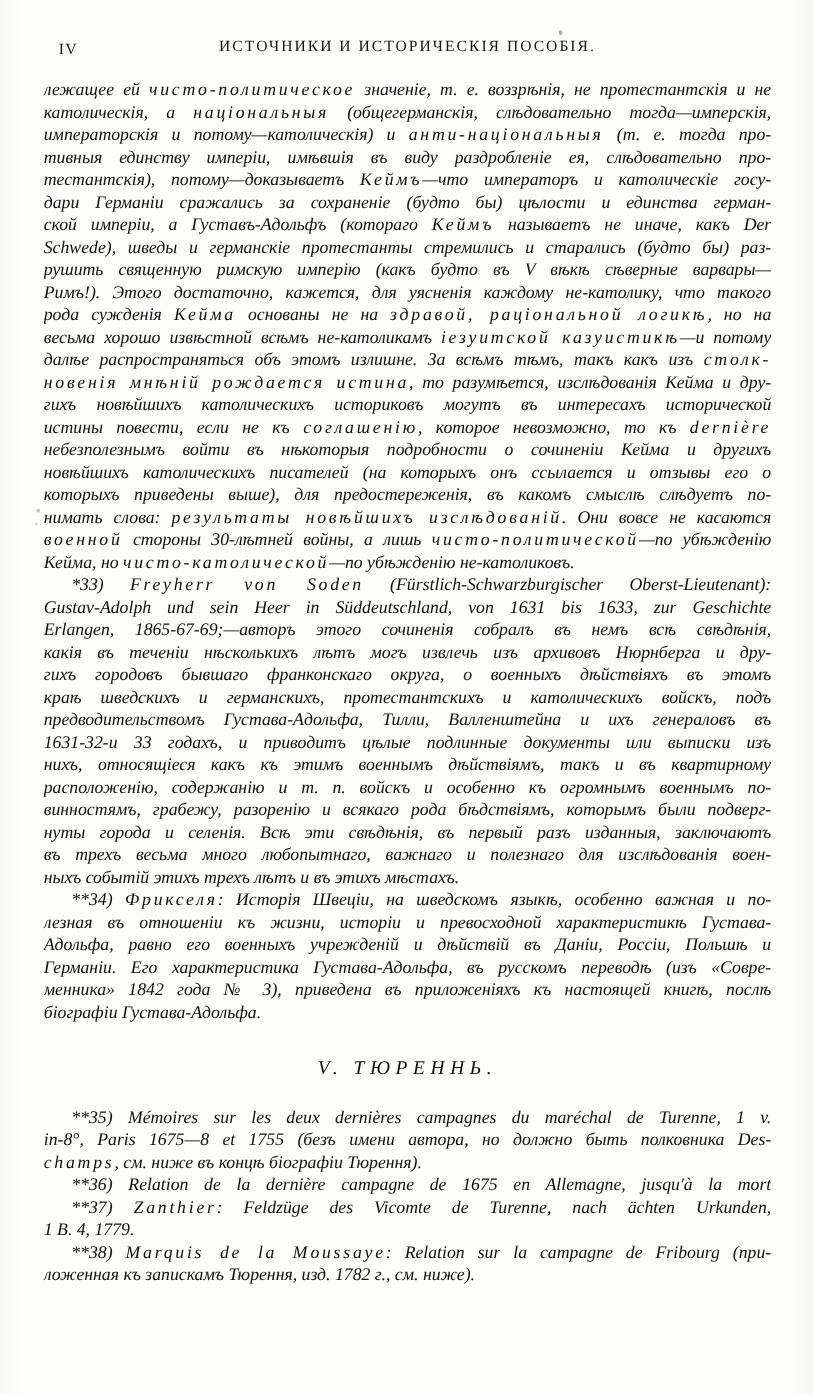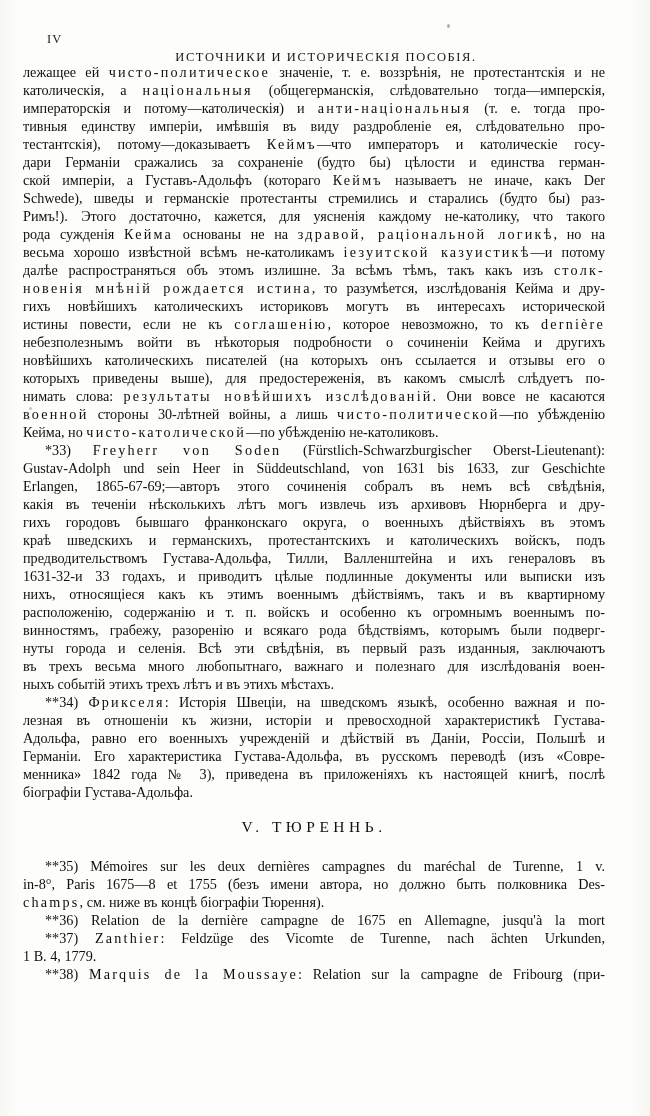--- a/index.html
+++ b/index.html
@@ -15,36 +15,36 @@
   }
   .running-header{
     position:absolute;top:30px;left:35px;width:582px;height:18px;
   }
   .page-number{
     position:absolute;left:12px;top:2px;
     font-size:12.5px;letter-spacing:1px;color:#1b1b1b;
   }
   .running-title{
     text-align:center;font-size:12.5px;letter-spacing:1.6px;
-    color:#161616;white-space:nowrap;margin-top:20px;
+    color:#161616;white-space:nowrap;
   }
   .page-body{
-    position:absolute;top:63px;left:23px;width:582px;
-    font-size:14.2px;line-height:18px;color:#0f0f0f;
+    position:absolute;top:63px;left:35px;width:582px;
+    font-size:14.2px;line-height:18px;color:#0f0f0f;font-style:italic;
   }
   .para{margin:0;}
   .line{
     height:18px;overflow:hidden;white-space:nowrap-disabled;
     text-align:justify;text-align-last:justify;
   }
   .line.last{text-align-last:left;}
   .para.indent .line.first{text-indent:22px;}
   .sp{letter-spacing:2.2px;}
   .section-heading{
-    margin:17px 0 19px 0;height:20px;
+    margin:27px 0 19px 0;height:20px;
     text-align:center;text-align-last:center;
     font-size:15.5px;letter-spacing:4.5px;color:#101010;
     white-space:nowrap;
   }
   .speck{position:absolute;background:#6f6f6a;border-radius:50%;}
 </style>
 </head>
 <body>
 
 <div class="page">
@@ -57,20 +57,21 @@
   <div class="page-body">
       <div class="para">
         <div class="line first"><span>лежащее ей </span><span class="sp">чисто-политическое</span><span> значеніе, т. е. воззрѣнія, не протестантскія и не</span></div>
         <div class="line"><span>католическія, а </span><span class="sp">національныя</span><span> (общегерманскія, слѣдовательно тогда—имперскія,</span></div>
         <div class="line"><span>императорскія и потому—католическія) и </span><span class="sp">анти-національныя</span><span> (т. е. тогда про-</span></div>
         <div class="line"><span>тивныя единству имперіи, имѣвшія въ виду раздробленіе ея, слѣдовательно про-</span></div>
         <div class="line"><span>тестантскія), потому—доказываетъ </span><span class="sp">Кеймъ</span><span>—что императоръ и католическіе госу-</span></div>
         <div class="line"><span>дари Германіи сражались за сохраненіе (будто бы) цѣлости и единства герман-</span></div>
         <div class="line"><span>ской имперіи, а Густавъ-Адольфъ (котораго </span><span class="sp">Кеймъ</span><span> называетъ не иначе, какъ Der</span></div>
         <div class="line"><span>Schwede), шведы и германскіе протестанты стремились и старались (будто бы) раз-</span></div>
+        <div class="line"><span>рушить священную римскую имперію (какъ будто въ V вѣкѣ сѣверные варвары—</span></div>
         <div class="line"><span>Римъ!). Этого достаточно, кажется, для уясненія каждому не-католику, что такого</span></div>
         <div class="line"><span>рода сужденія </span><span class="sp">Кейма</span><span> основаны не на </span><span class="sp">здравой, раціональной логикѣ</span><span>, но на</span></div>
         <div class="line"><span>весьма хорошо извѣстной всѣмъ не-католикамъ </span><span class="sp">іезуитской казуистикѣ</span><span>—и потому</span></div>
         <div class="line"><span>далѣе распространяться объ этомъ излишне. За всѣмъ тѣмъ, такъ какъ изъ </span><span class="sp">столк-</span></div>
         <div class="line"><span class="sp">новенія мнѣній рождается истина</span><span>, то разумѣется, изслѣдованія Кейма и дру-</span></div>
         <div class="line"><span>гихъ новѣйшихъ католическихъ историковъ могутъ въ интересахъ исторической</span></div>
         <div class="line"><span>истины повести, если не къ </span><span class="sp">соглашенію</span><span>, которое невозможно, то къ </span><span class="sp">dernière</span></div>
         <div class="line"><span>небезполезнымъ войти въ нѣкоторыя подробности о сочиненіи Кейма и другихъ</span></div>
         <div class="line"><span>новѣйшихъ католическихъ писателей (на которыхъ онъ ссылается и отзывы его о</span></div>
         <div class="line"><span>которыхъ приведены выше), для предостереженія, въ какомъ смыслѣ слѣдуетъ по-</span></div>
@@ -110,20 +111,21 @@
       </div>
       <div class="para indent">
         <div class="line first"><span>**36) Relation de la dernière campagne de 1675 en Allemagne, jusqu'à la mort</span></div>
       </div>
       <div class="para indent">
         <div class="line first"><span>**37) </span><span class="sp">Zanthier</span><span>: Feldzüge des Vicomte de Turenne, nach ächten Urkunden,</span></div>
         <div class="line last"><span>1 B. 4, 1779.</span></div>
       </div>
       <div class="para indent">
         <div class="line first"><span>**38) </span><span class="sp">Marquis de la Moussaye</span><span>: Relation sur la campagne de Fribourg (при-</span></div>
+        <div class="line last"><span>ложенная къ запискамъ Тюрення, изд. 1782 г., см. ниже).</span></div>
       </div>
     </div>
 
   <div class="speck" style="left:447px;top:24px;width:3px;height:4px;opacity:.55"></div>
   <div class="speck" style="left:29px;top:407px;width:3px;height:3px;opacity:.4"></div>
   <div class="speck" style="left:28px;top:418px;width:2px;height:2px;opacity:.35"></div>
 
 </div>
 
 </body></html>

